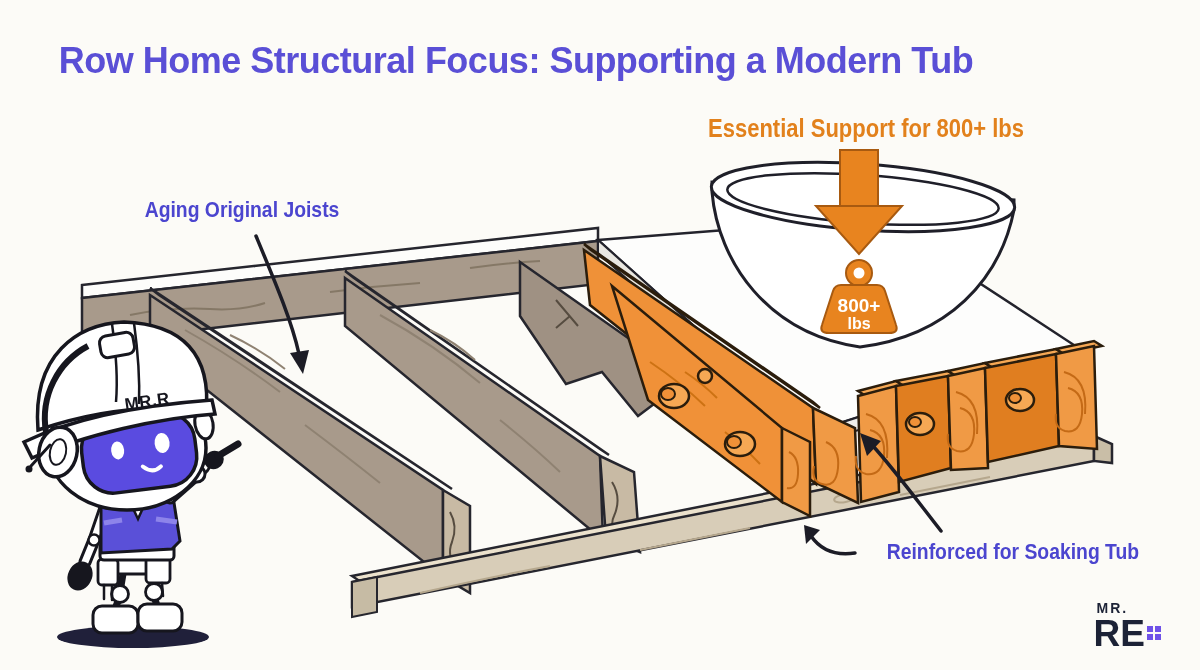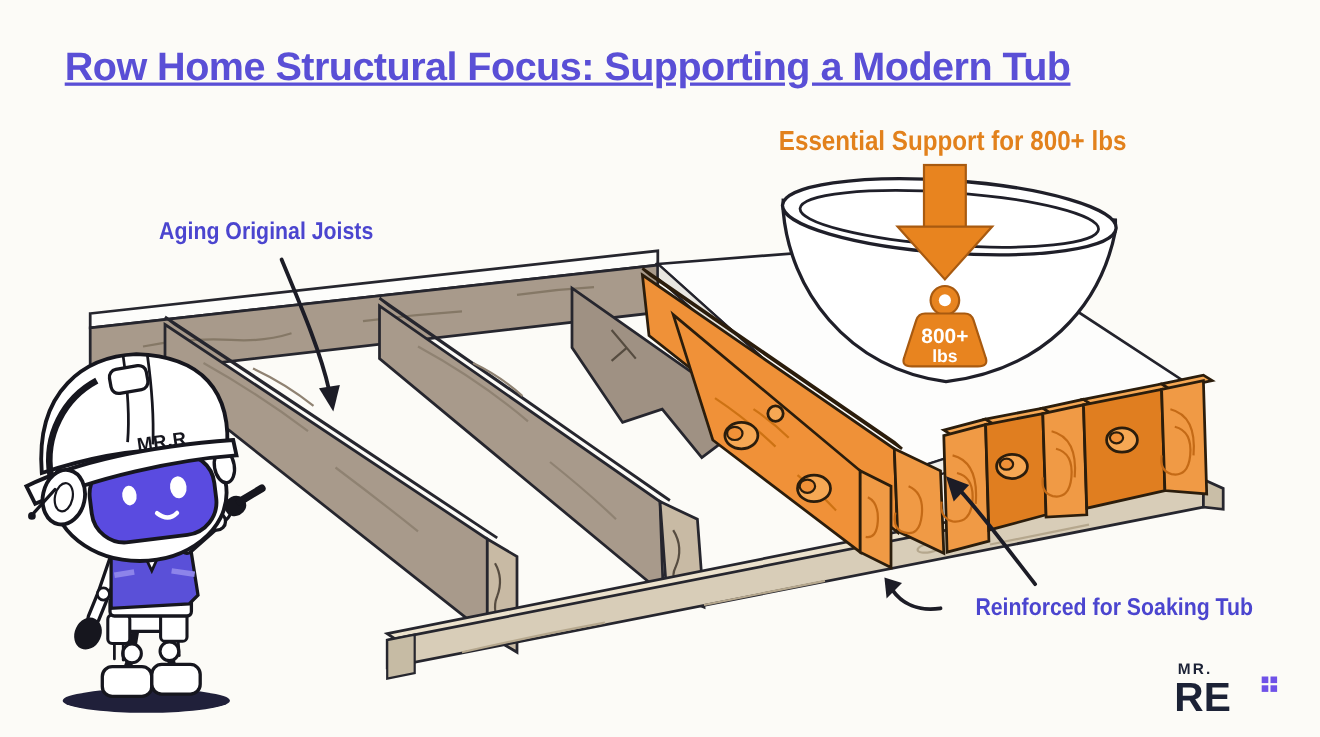--- a/index.html
+++ b/index.html
@@ -5,32 +5,32 @@
   html,body{margin:0;padding:0;background:#ffffff;}
   .stage{
     position:relative;width:1200px;height:670px;overflow:hidden;
     background:var(--background,#fcfbf7);
     font-family:"Liberation Sans",sans-serif;
   }
   .stage svg{position:absolute;left:0;top:0;}
   .page-title{
     position:absolute;left:0;top:40px;width:1032px;text-align:center;
     font-size:36px;font-weight:bold;letter-spacing:-0.5px;
-    color:var(--title_purple,#5a4fd6);white-space:nowrap;text-decoration:underline;
+    color:var(--title_purple,#5a4fd6);white-space:nowrap;
   }
   .anno{
     position:absolute;font-weight:bold;white-space:nowrap;text-align:center;
     transform:scaleX(0.88);transform-origin:center;
   }
   .anno-support{left:687px;top:114px;width:350px;font-size:25px;color:var(--accent_orange,#e2811c);}
   .anno-aging{left:127px;top:197px;width:230px;font-size:22px;color:var(--label_purple,#4b45cf);}
   .anno-reinforced{left:871px;top:539px;width:262px;font-size:22px;color:var(--label_purple,#4b45cf);}
   .logo{position:absolute;right:36px;bottom:16px;color:var(--logo_navy,#1c2236);}
   .logo-mr{font-size:14px;font-weight:bold;letter-spacing:2px;margin-left:3px;line-height:1;}
-  .logo-word{font-size:37px;font-weight:bold;letter-spacing:0px;line-height:1.05;display:flex;align-items:flex-start;gap:26px;}
+  .logo-word{font-size:37px;font-weight:bold;letter-spacing:0px;line-height:1.05;display:flex;align-items:center;}
   .logo-dots{display:inline-grid;grid-template-columns:6px 6px;grid-template-rows:6px 6px;gap:2px;margin:0 3px 4px 2px;}
   .logo-dots i{background:var(--logo_purple,#6f52e8);display:block;}
 </style>
 </head>
 <body>
 
 <div class="stage">
 
 <svg width="1200" height="670" viewBox="0 0 1200 670">
 

